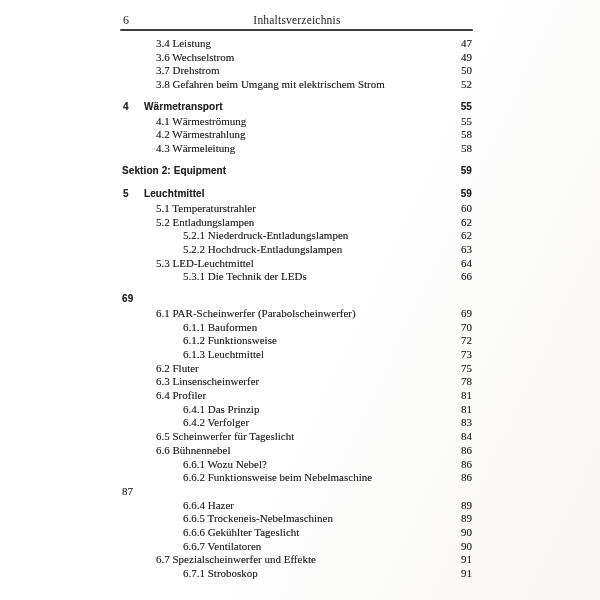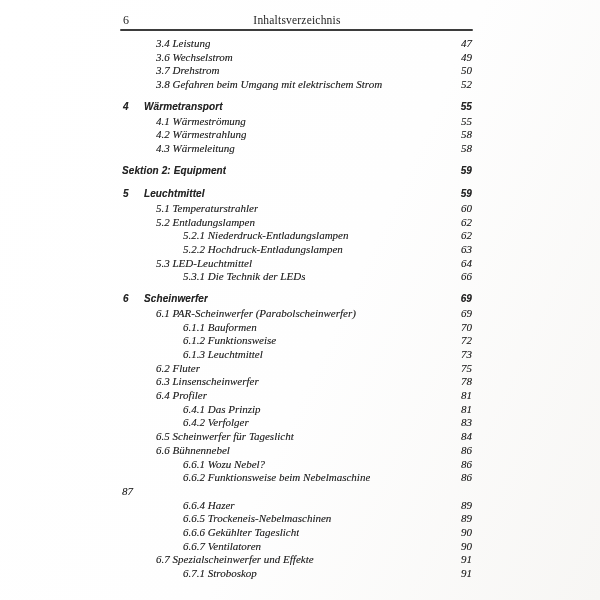--- a/index.html
+++ b/index.html
@@ -54,21 +54,20 @@
   }
   .row {
     display: flex;
     align-items: baseline;
     justify-content: space-between;
     height: 13.7px;
     font-size: 11px;
     line-height: 13.7px;
     white-space: nowrap;
     text-shadow: 0 0 0.5px rgba(45,45,45,0.45);
-    font-style: italic;
   }
   .row .label { flex: 0 1 auto; overflow: hidden; }
   .row .pg { flex: 0 0 auto; text-align: center; }
   .row.lvl2 .label { margin-left: 34px; }
   .row.lvl3 .label { margin-left: 61px; }
   .row.chapter, .row.section {
     font-family: "Liberation Sans", sans-serif;
     font-weight: bold;
     font-size: 10px;
     height: 17px;
@@ -153,21 +152,20 @@
       </div>
       <div class="row entry lvl2">
         <span class="label">5.3 LED-Leuchtmittel</span>
         <span class="pg">64</span>
       </div>
       <div class="row entry lvl3">
         <span class="label">5.3.1 Die Technik der LEDs</span>
         <span class="pg">66</span>
       </div>
       <div class="row chapter lvl1">
-        <span class="label"><span class="num">6</span><span>Scheinwerfer</span></span>
         <span class="pg">69</span>
       </div>
       <div class="row entry lvl2">
         <span class="label">6.1 PAR-Scheinwerfer (Parabolscheinwerfer)</span>
         <span class="pg">69</span>
       </div>
       <div class="row entry lvl3">
         <span class="label">6.1.1 Bauformen</span>
         <span class="pg">70</span>
       </div>

